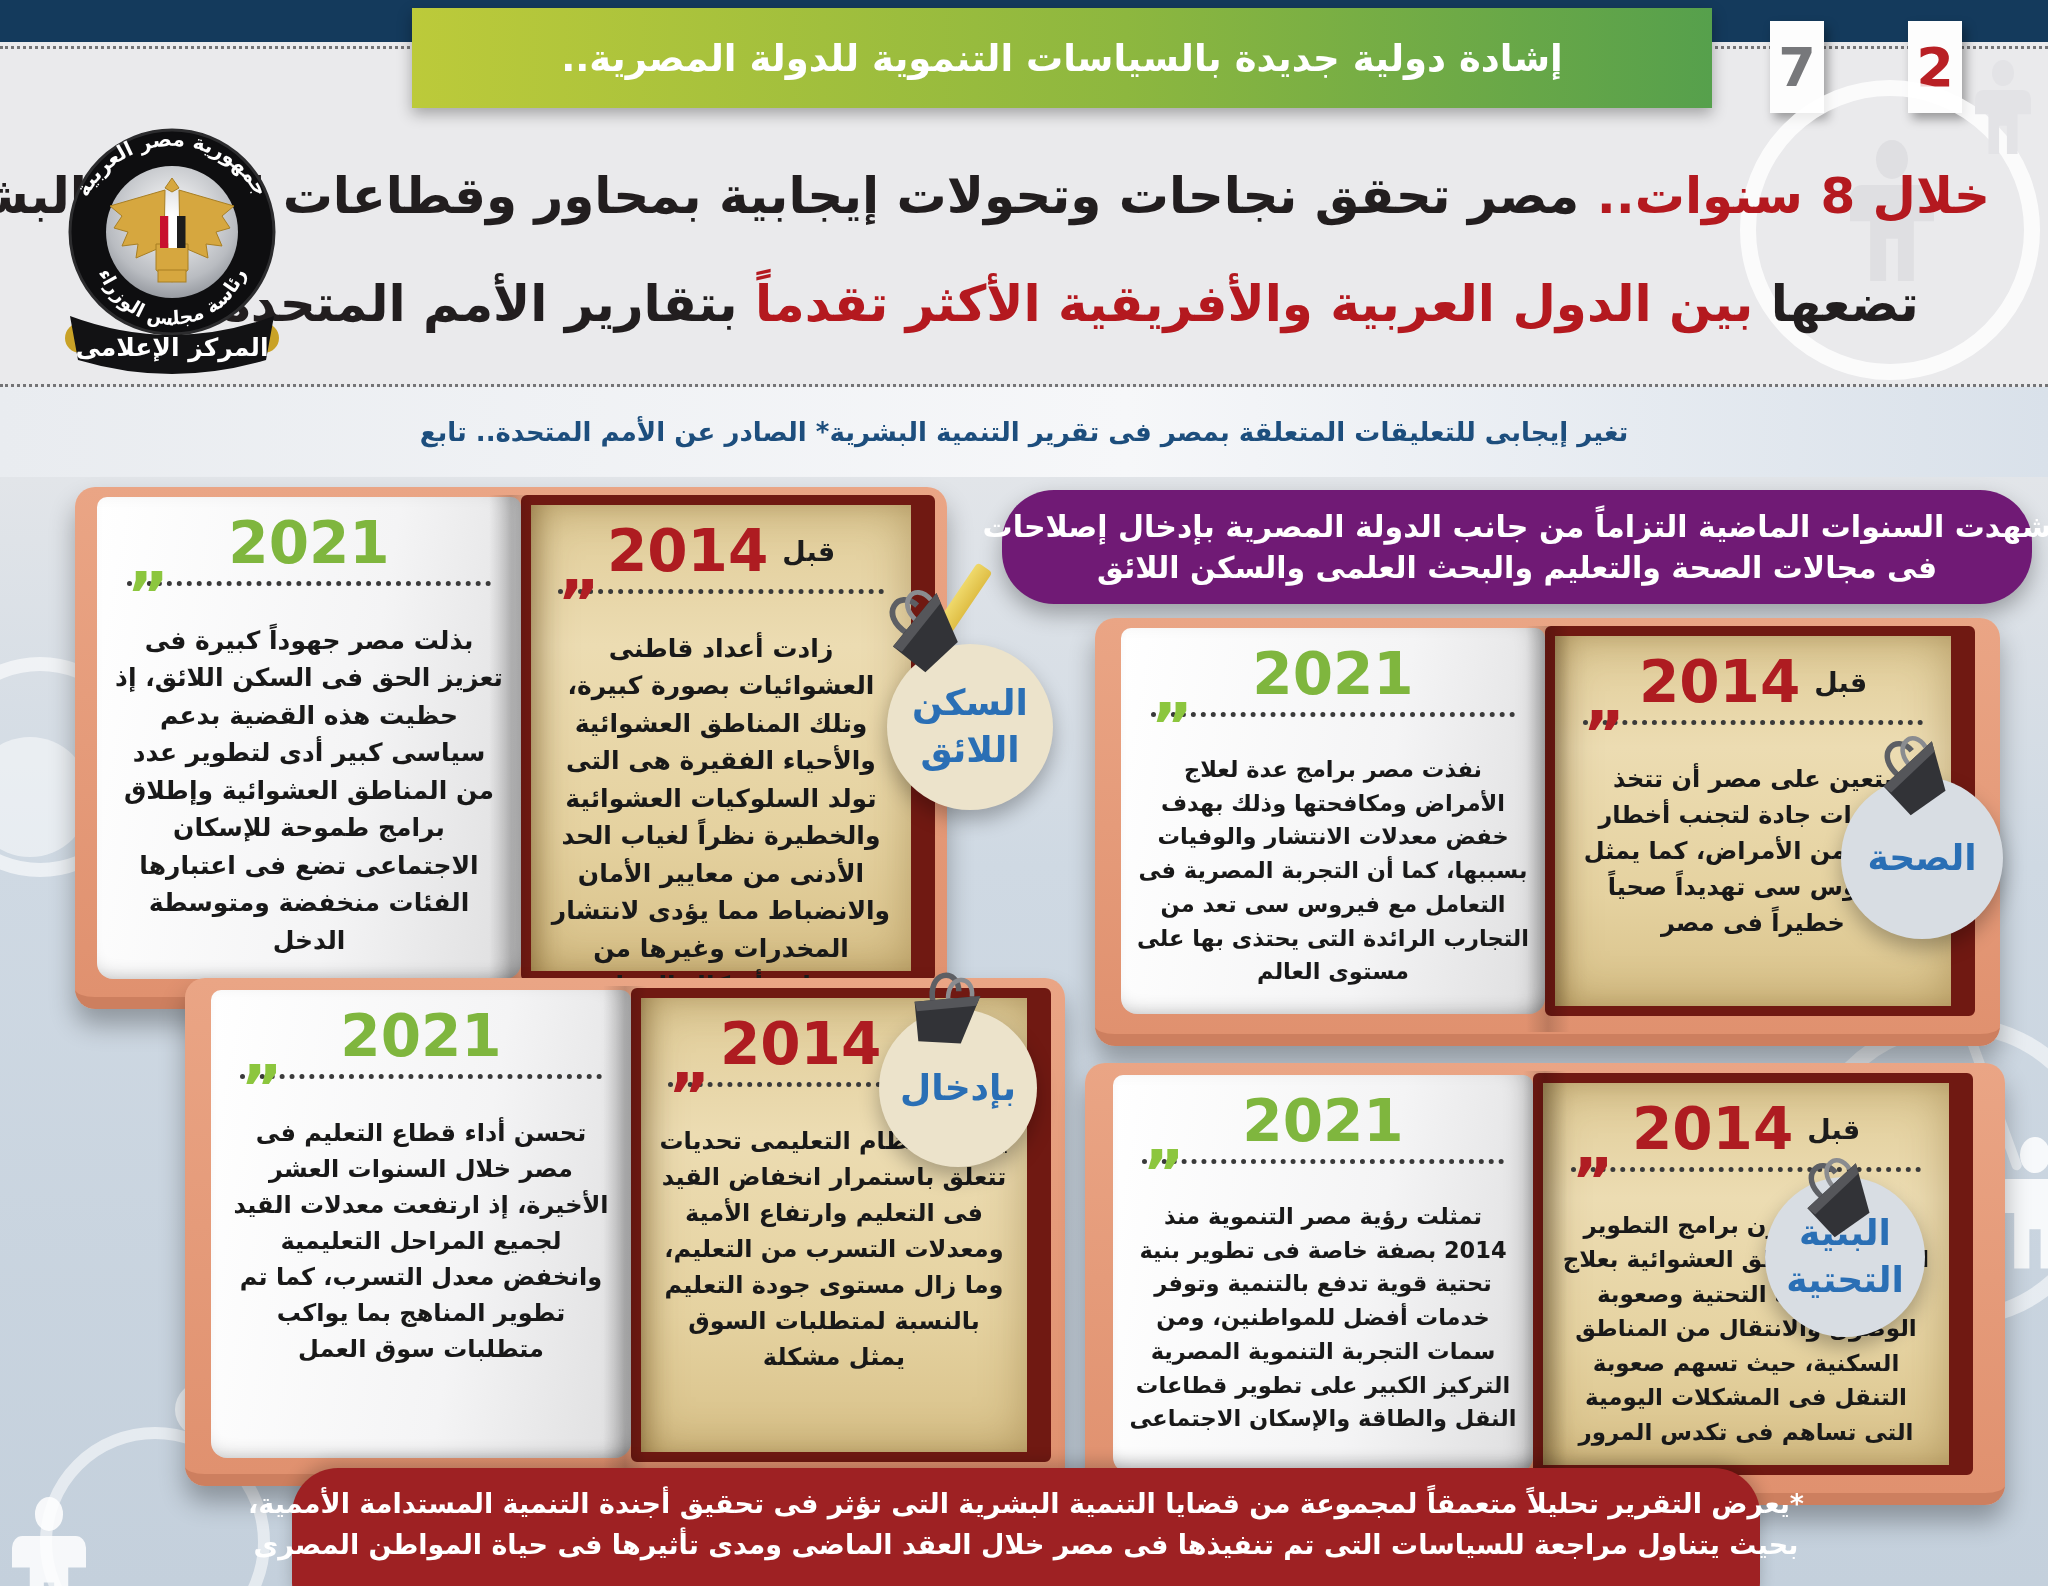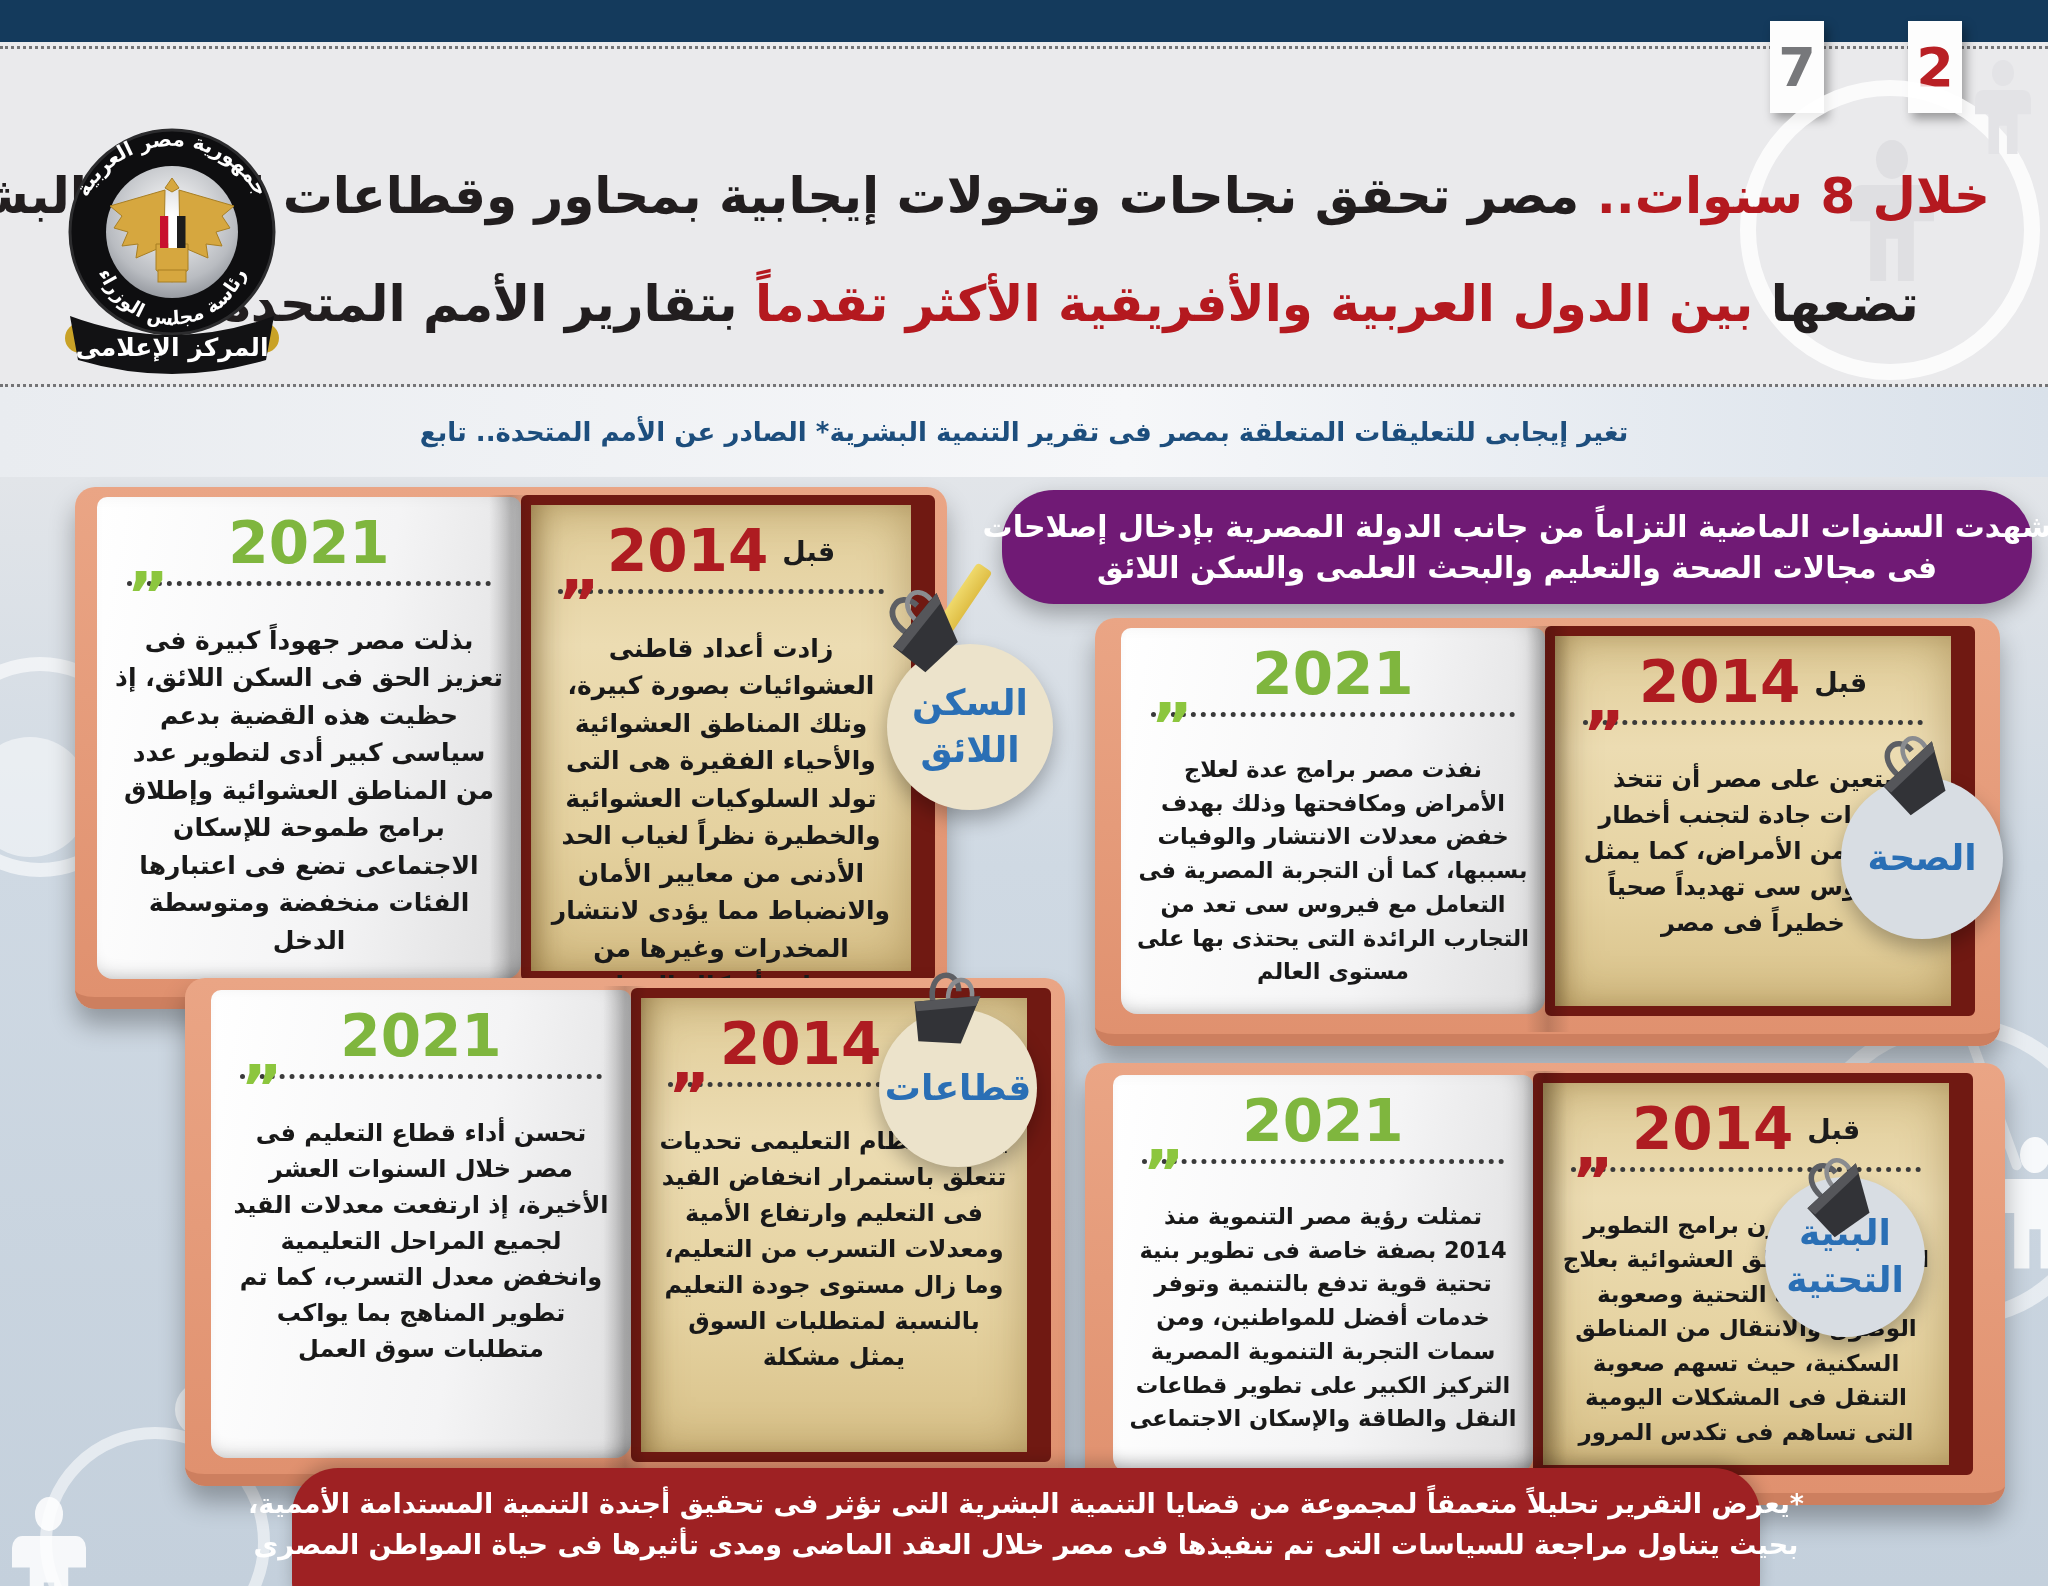--- a/index.html
+++ b/index.html
@@ -118,20 +118,23 @@
   
   .logo{ position:absolute; left:52px; top:120px; z-index:3; }
 </style>
 </head>
 <body>
 
 <div class="stage">
 
   <div class="navy-band"></div>
   <div class="dotted-rule rule-top"></div>
+  <div class="green-banner">
+    <span>إشادة دولية جديدة بالسياسات التنموية للدولة المصرية..</span>
+  </div>
   <div class="page-card card-current">
     <span>2</span>
   </div>
   <div class="page-of">من</div>
   <div class="page-card card-total">
     <span>7</span>
   </div>
 
   <div class="logo">
     <svg width="240" height="260" viewBox="0 0 240 260">
@@ -305,21 +308,21 @@
     <div class="spine"></div>
   </div>
 
   <div class="sec-circle circle-cream" style="left:887px;top:644px;width:166px;height:166px;">
     <span>السكن اللائق</span>
   </div>
   <div class="sec-circle circle-gray" style="left:1841px;top:777px;width:162px;height:162px;">
     <span>الصحة</span>
   </div>
   <div class="sec-circle circle-cream" style="left:879px;top:1009px;width:158px;height:158px;">
-    <span>قطاعات</span>
+    <span>بإدخال</span>
   </div>
   <div class="sec-circle circle-gray" style="left:1765px;top:1177px;width:160px;height:160px;">
     <span>البنية التحتية</span>
   </div>
 
   <svg class="clip" style="left:868px;top:578px;transform:rotate(-38deg)" width="96" height="96" viewBox="0 0 100 100">
     <path d="M38 50 C26 16, 60 8, 64 34" stroke="#5d5f64" stroke-width="6" fill="none"></path>
     <path d="M54 46 C48 18, 78 12, 79 38" stroke="#8a8c90" stroke-width="5" fill="none"></path>
     <path d="M18 52 L88 36 L74 90 L28 94 Z" fill="#323337"></path>
     <path d="M18 52 L88 36 L85 47 L22 62 Z" fill="#55565a"></path>

